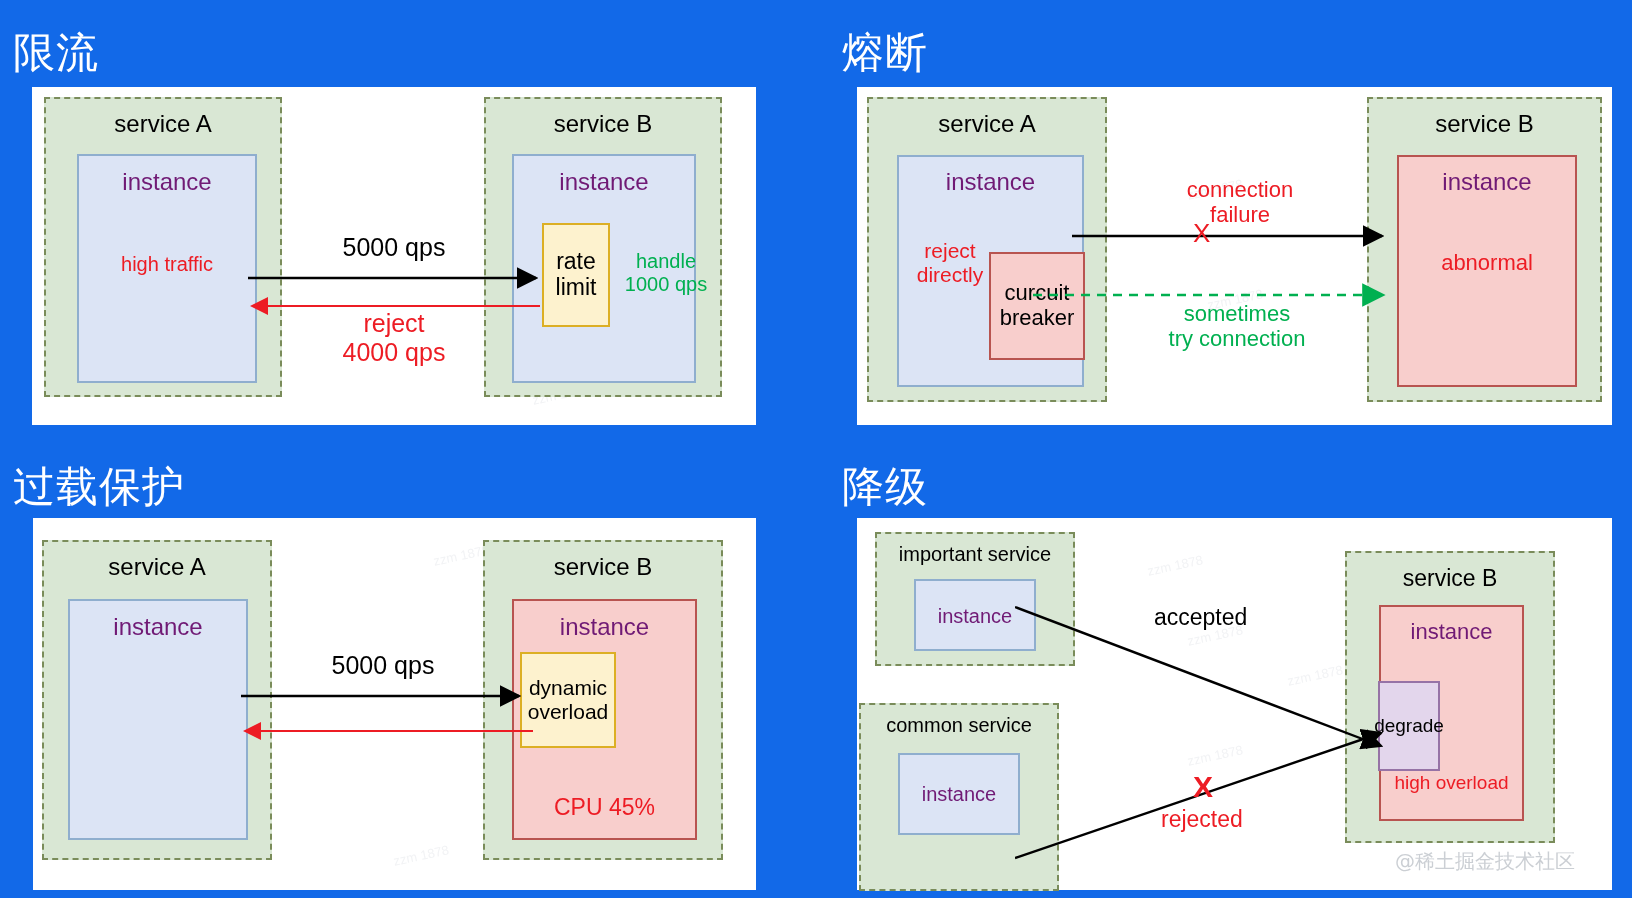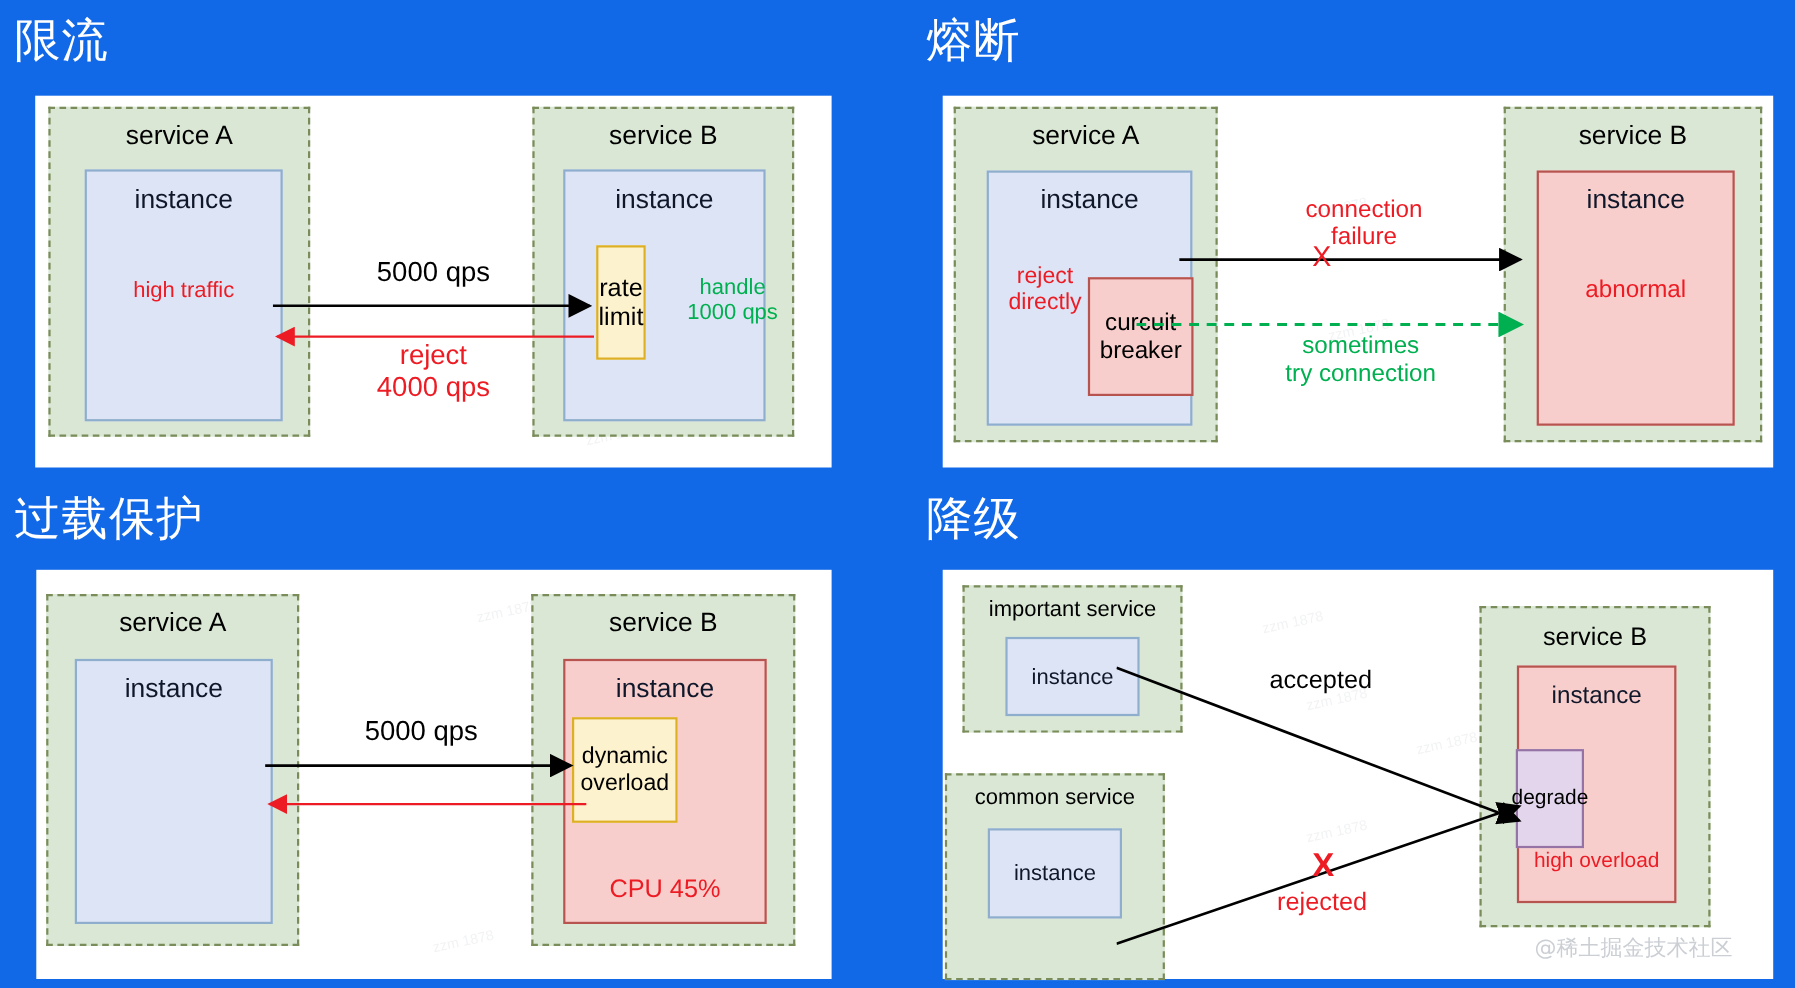--- a/index.html
+++ b/index.html
@@ -6,42 +6,42 @@
   body{
     width:1632px;height:898px;
     background:#1269e8;
     font-family:"Liberation Sans","DejaVu Sans",sans-serif;
     overflow:hidden;position:relative;
   }
   .quad-title{
     position:absolute;color:#ffffff;
     font-size:42px;line-height:1;
     font-family:"DejaVu Sans","Liberation Sans",sans-serif;
-    letter-spacing:1px;white-space:nowrap;
+    letter-spacing:1px;white-space:nowrap;margin-top:16px;
   }
   .panel{position:absolute;background:#ffffff;}
   .svc{
     position:absolute;
     background:#d9e7d4;
     border:2px dashed #7a8c5a;
     box-sizing:border-box;
   }
   .svc-label{
     position:absolute;left:0;right:0;text-align:center;
     font-size:24px;color:#000;white-space:nowrap;
   }
   .svc-label.sm{font-size:20px;}
   .inst{
     position:absolute;box-sizing:border-box;
     background:#dce4f5;border:2px solid #8faece;
   }
   .inst.red{background:#f8cecc;border:2px solid #b85450;}
   .inst-label{
     position:absolute;left:0;right:0;text-align:center;
-    font-size:24px;color:#0f172a;white-space:nowrap;
+    font-size:24px;color:#701a75;white-space:nowrap;
   }
   .inst-label.sm{font-size:20px;}
   .box{
     position:absolute;box-sizing:border-box;
     display:flex;align-items:center;justify-content:center;
     text-align:center;line-height:1.12;
   }
   .box.yellow{background:#fdf2ce;border:2px solid #dcaf24;}
   .box.red{background:#f8cecc;border:2px solid #b85450;margin-top:36px;}
   .box.purple{background:#e3d6ec;border:2px solid #9673a6;}
@@ -77,21 +77,21 @@
       <div class="inst-label sm lbl red" style="top:97px;color:#ed1c24;">high traffic</div>
     </div>
   </div>
 
   <div class="svc" style="left:452px;top:10px;width:238px;height:300px;">
     <div class="svc-label" style="top:11px;">service B</div>
     <div class="inst" style="left:26px;top:55px;width:184px;height:229px;">
       <div class="inst-label" style="top:12px;">instance</div>
     </div>
 
-    <div class="box yellow" style="left:56px;top:124px;width:45px;height:104px;flex-direction:column;font-size:23px;">
+    <div class="box yellow" style="left:56px;top:124px;width:68px;height:104px;flex-direction:column;font-size:23px;">
       <span>rate</span>
       <span>limit</span>
     </div>
     <div class="lbl green c" style="left:130px;top:151px;width:100px;text-align:center;font-size:20px;color:#00b050;">
       <div>handle</div>
       <div>1000 qps</div>
     </div>
   </div>
 
   <svg class="arrow" width="300" height="30" style="left:216px;top:176px;" viewBox="0 0 300 30">

